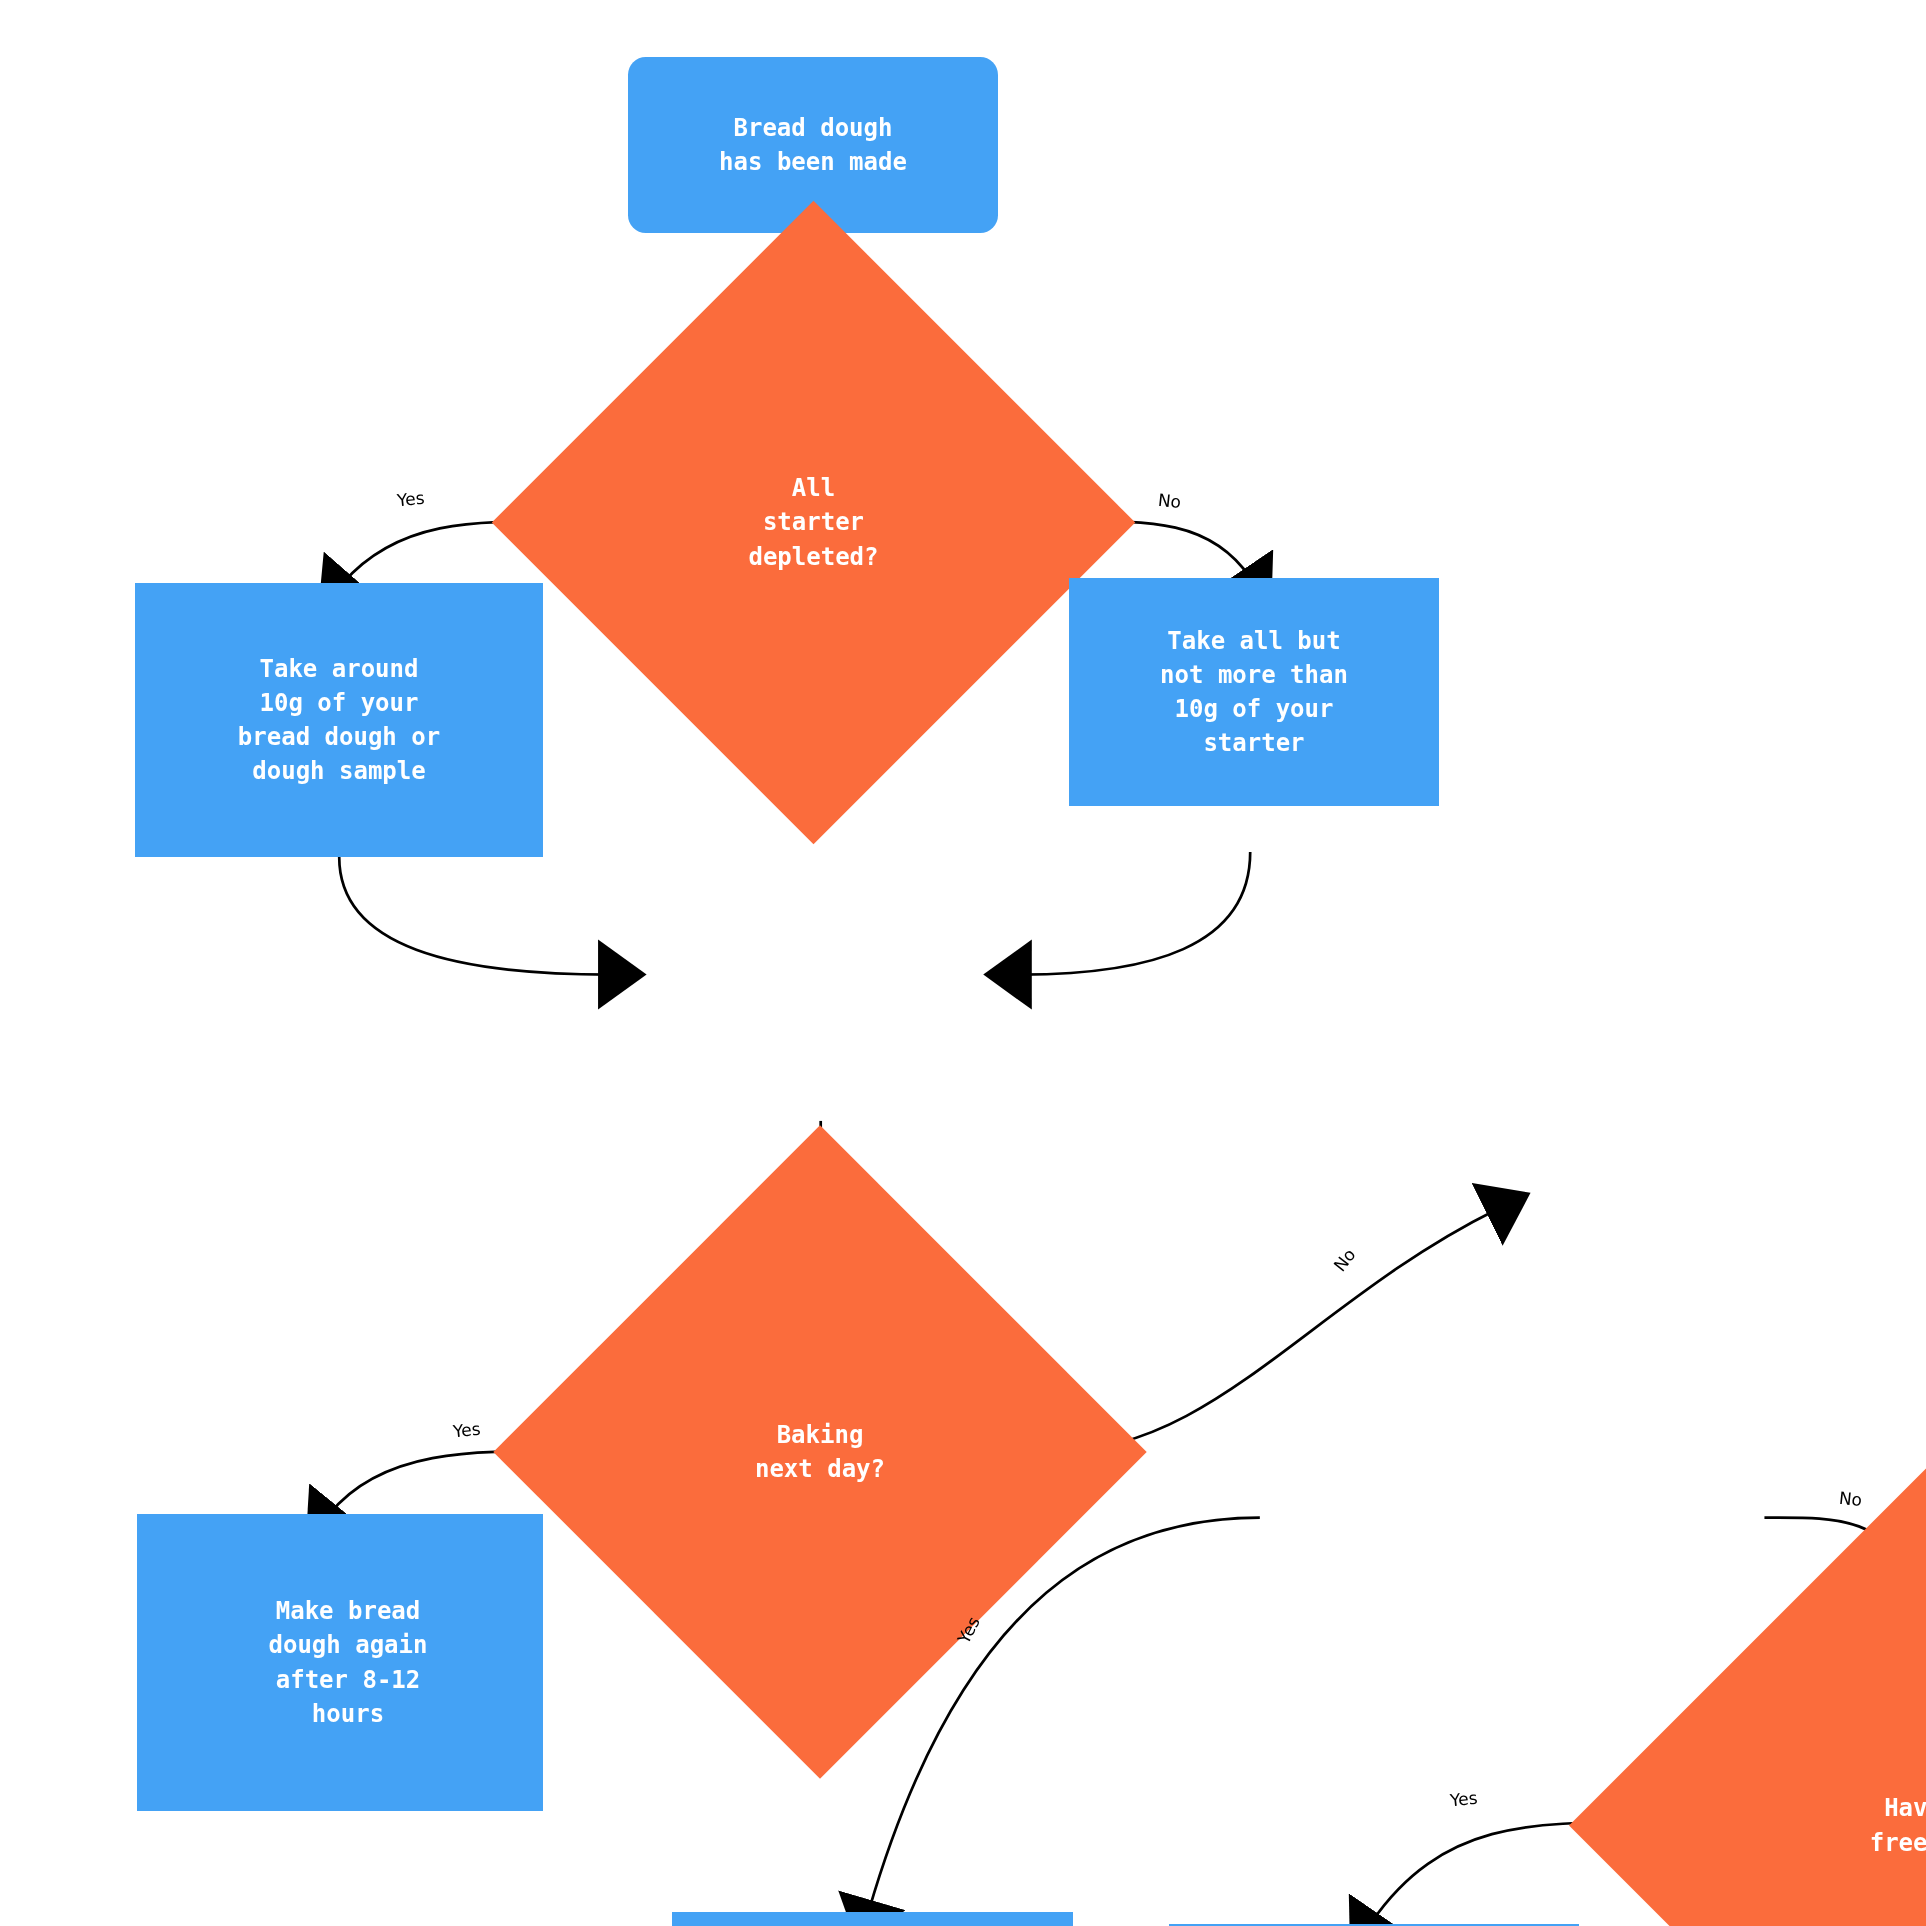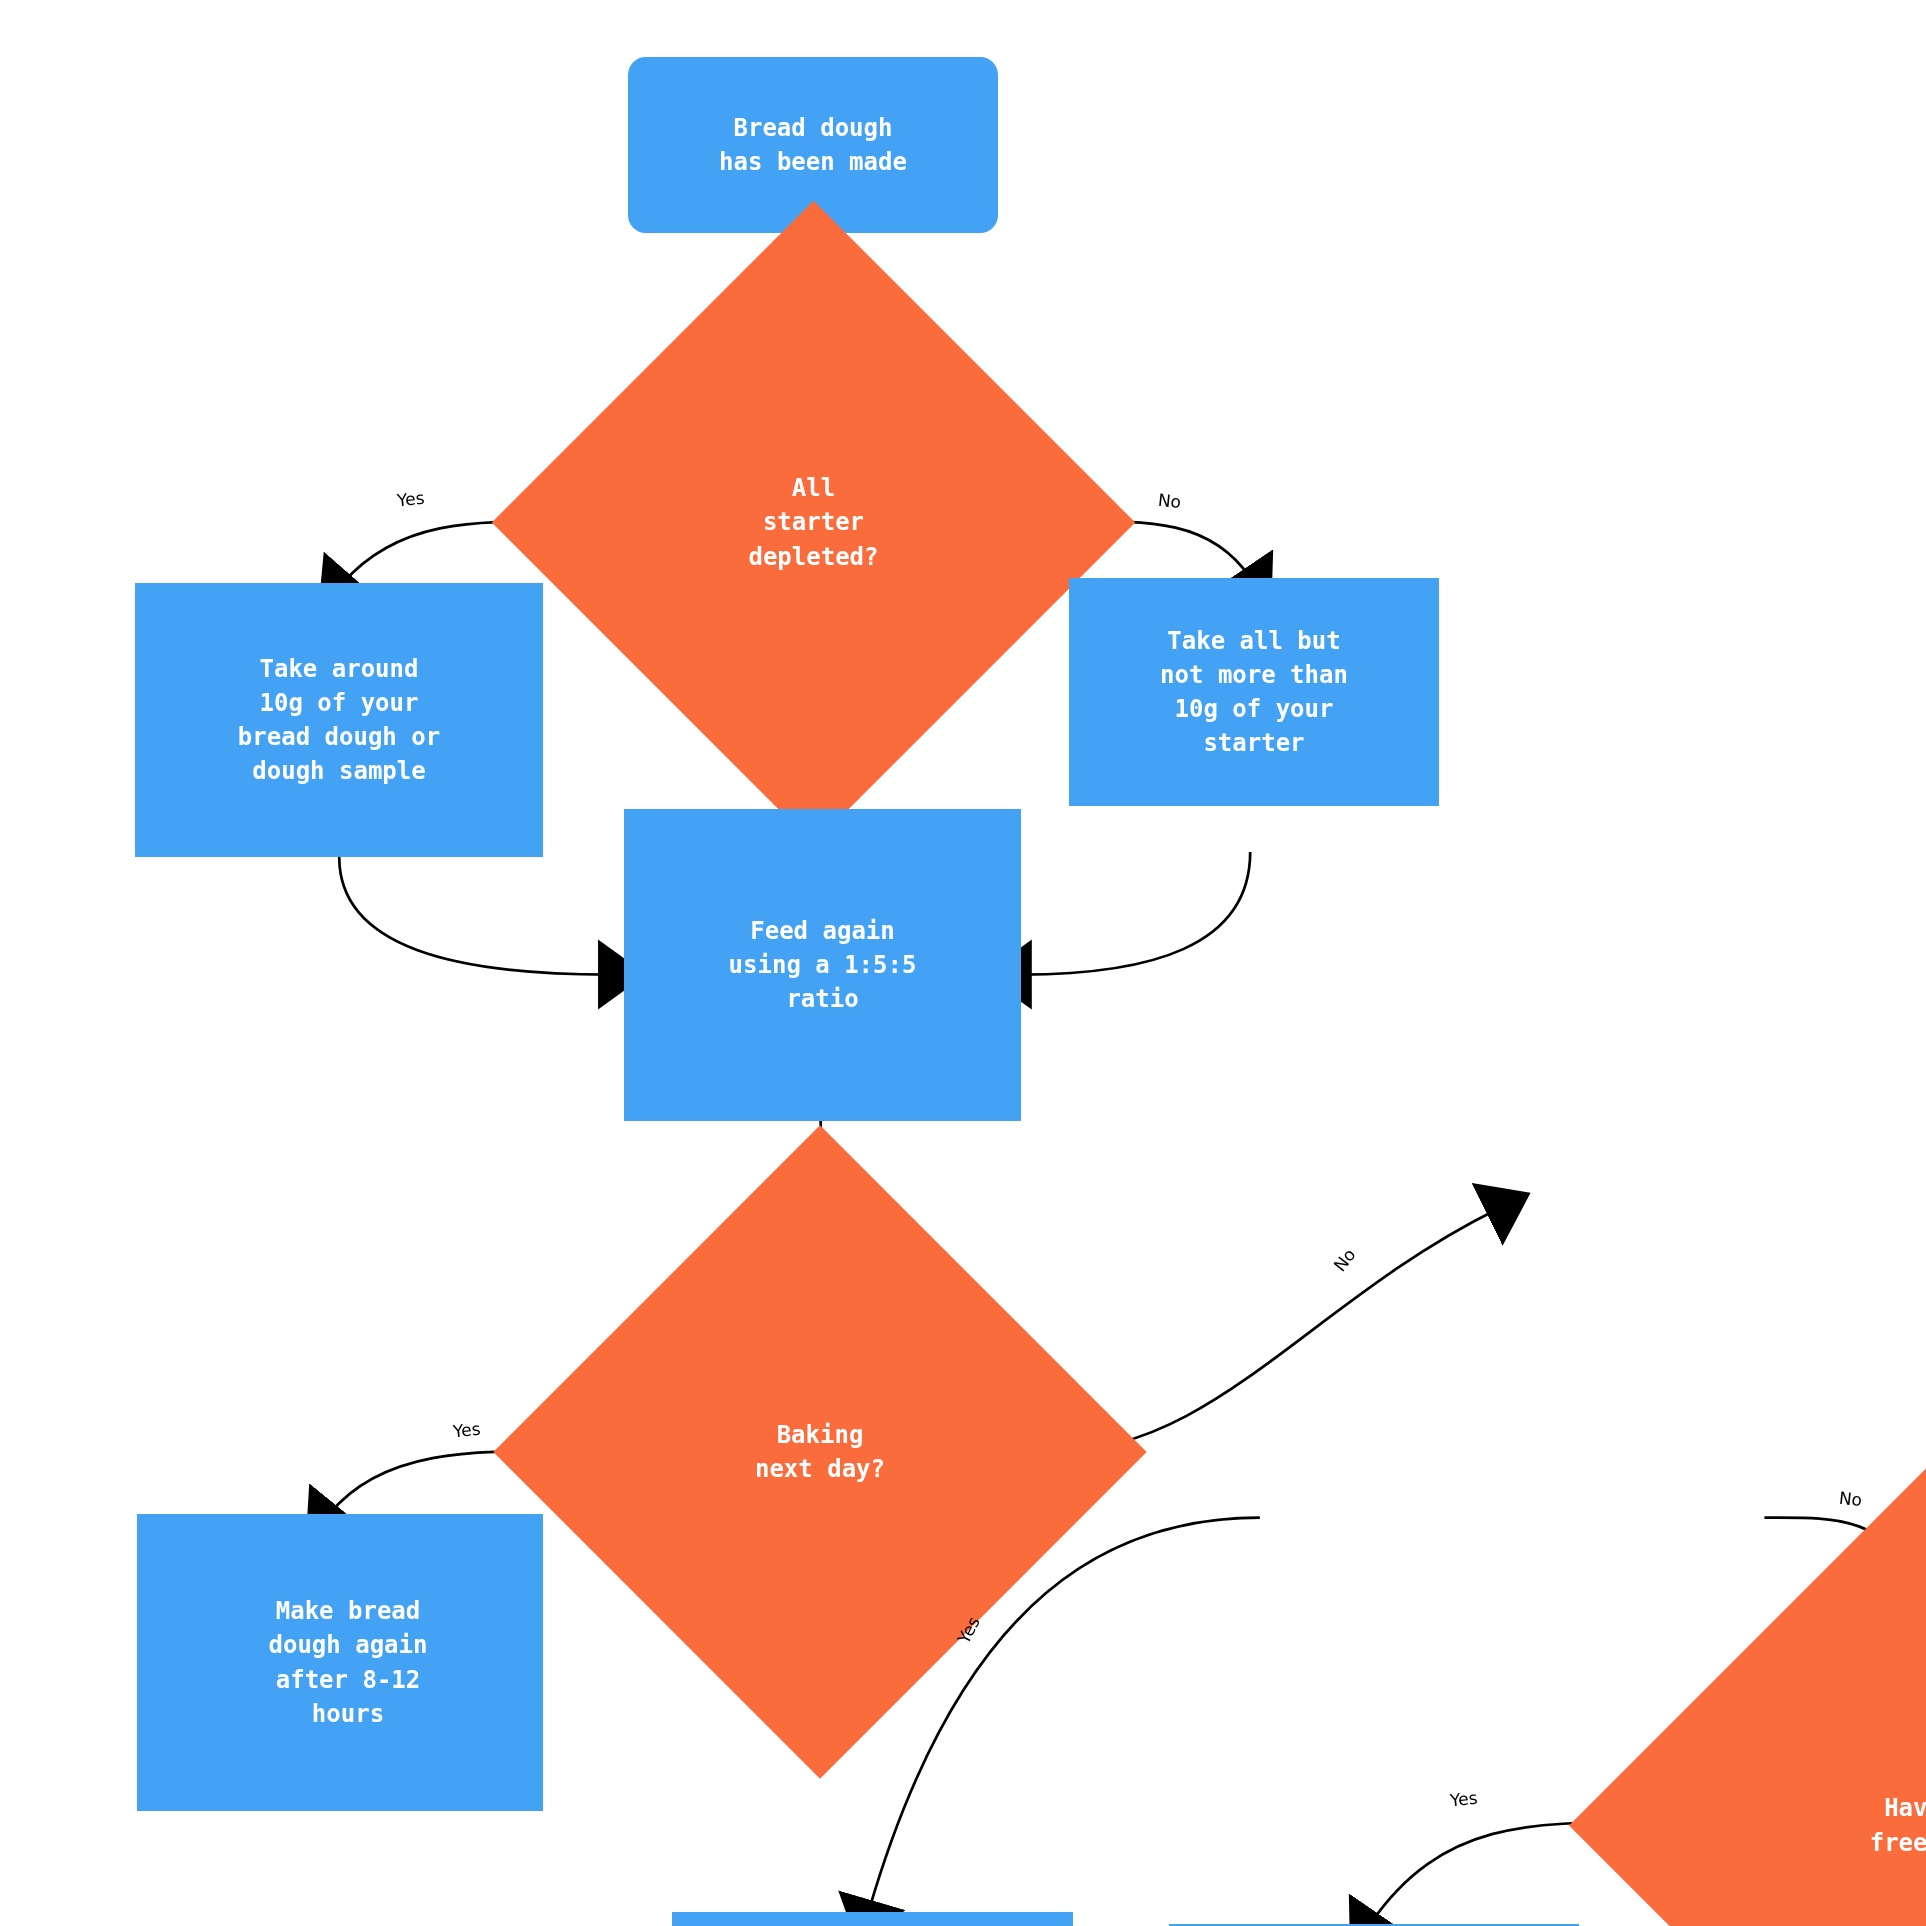--- a/index.html
+++ b/index.html
@@ -68,23 +68,20 @@
   <div class="node process fs-big" style="left:135px;top:583px;width:408px;height:274px;">Take around
 10g of your
 bread dough or
 dough sample</div>
 
   <div class="node process fs-big" style="left:1069px;top:578px;width:370px;height:228px;">Take all but
 not more than
 10g of your
 starter</div>
 
-  <div class="node process fs-big" style="left:624px;top:809px;width:397px;height:312px;">Feed again
-using a 1:5:5
-ratio</div>
 
   <div class="decision-wrap" style="left:589px;top:1221px;width:462px;height:462px;">
     <div class="decision-shape"></div>
     <div class="decision-label fs-big">Baking
 next day?</div>
   </div>
 
   <div class="node process fs-big" style="left:137px;top:1514px;width:406px;height:297px;padding-left:16px;">Make bread
 dough again
 after 8-12

